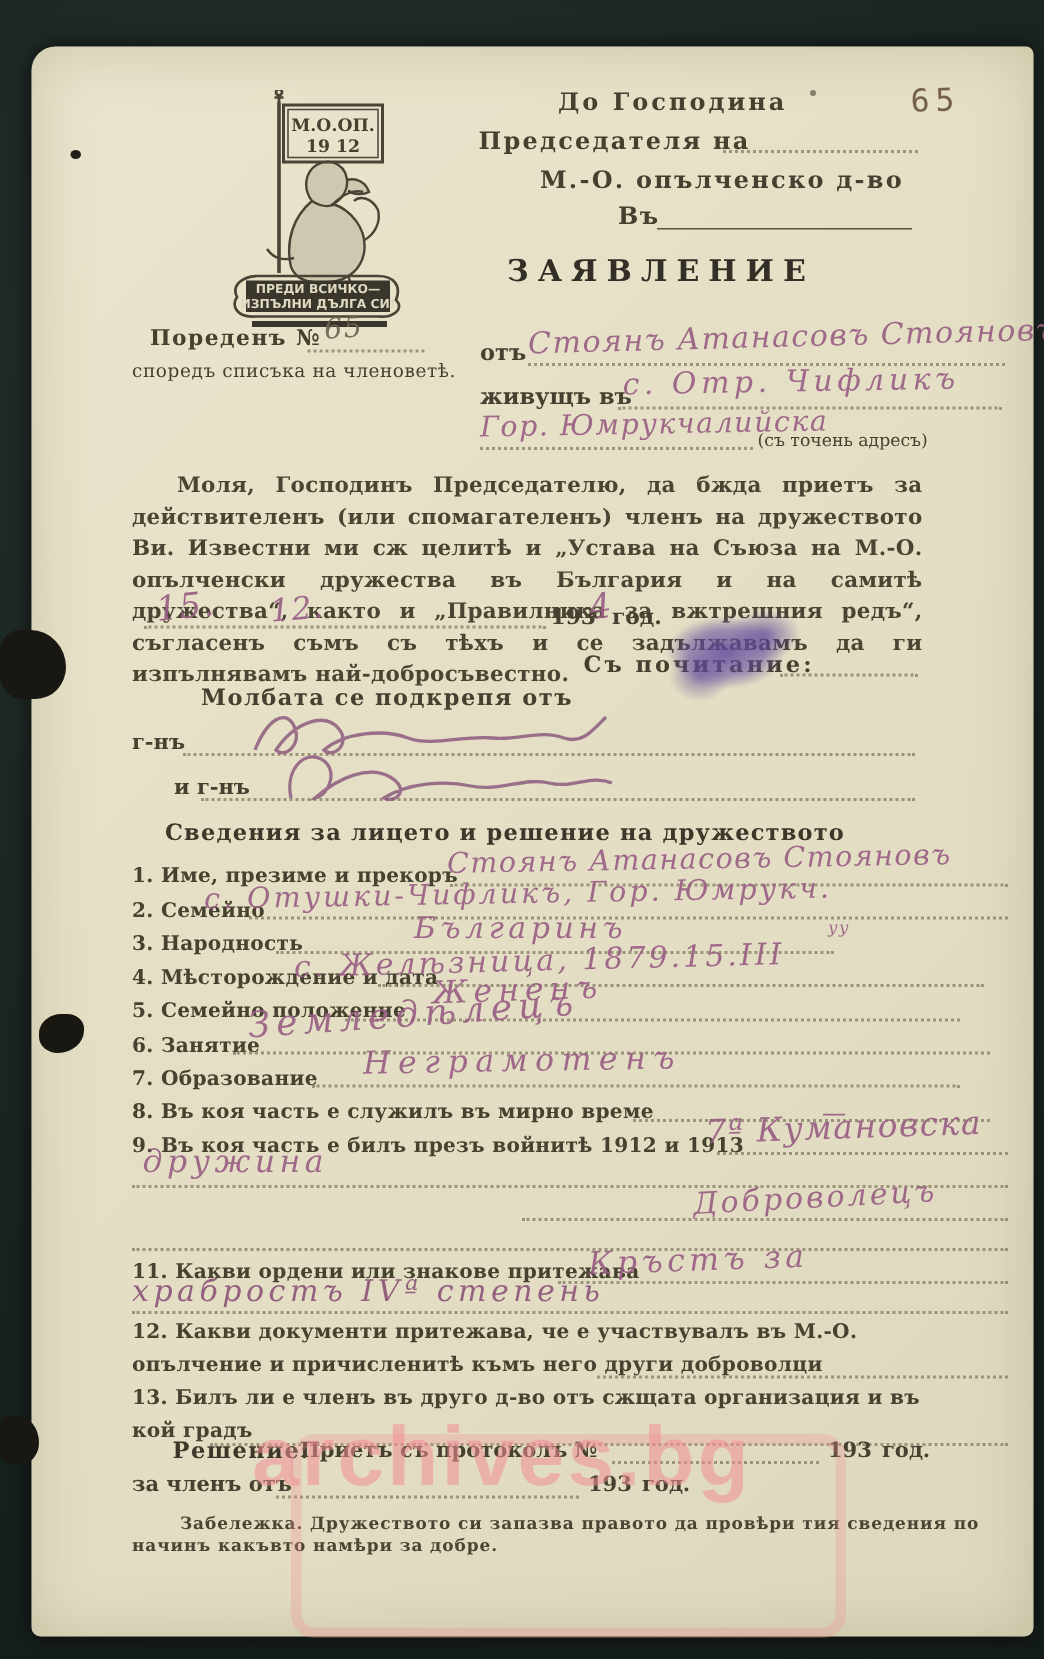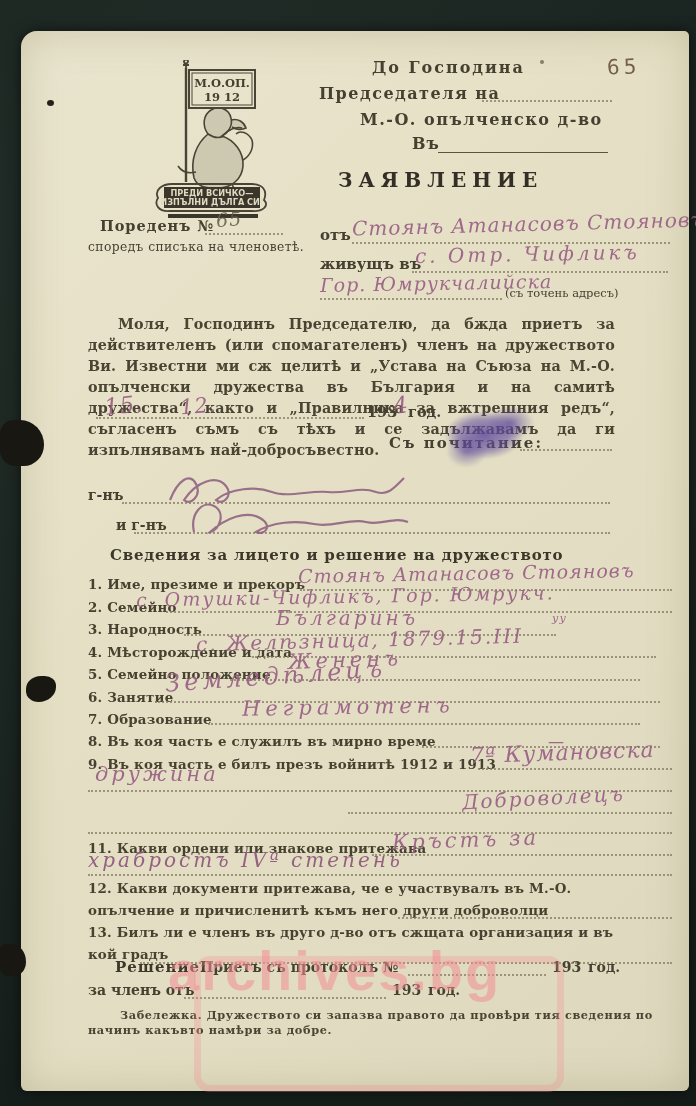--- a/index.html
+++ b/index.html
@@ -108,20 +108,21 @@
   <div class="abs hw" style="left:393px;top:392px;font-size:23px;transform:rotate(-8deg);">4</div>
   <div class="abs print" style="left:408px;top:403px;font-size:14.5px;">год.</div>
 
   <div class="abs print" style="left:389px;top:434px;font-size:15px;letter-spacing:2px;">Съ почитание:</div>
   <div class="abs dots" style="left:520px;top:449px;width:92px;"></div>
   <div class="abs" style="left:432px;top:395px;width:115px;height:80px;filter:blur(1.2px);
               background:radial-gradient(ellipse 48% 42% at 45% 50%, rgba(97,75,158,.85) 0%, rgba(97,75,158,.55) 45%, rgba(97,75,158,0) 72%),
                          radial-gradient(ellipse 30% 30% at 68% 35%, rgba(87,65,150,.7) 0%, rgba(87,65,150,0) 70%),
                          radial-gradient(ellipse 26% 30% at 30% 70%, rgba(87,65,150,.6) 0%, rgba(87,65,150,0) 70%);"></div>
 
+  <div class="abs print" style="left:134px;top:456px;font-size:15px;letter-spacing:1px;">Молбата се подкрепя отъ</div>
 
   <div class="abs print" style="left:88px;top:487px;font-size:14px;">г-нъ</div>
   <div class="abs dots" style="left:122px;top:502px;width:488px;"></div>
   <svg class="abs" style="left:160px;top:462px;" width="260" height="50" viewBox="0 0 260 50">
     <path d="M10,38 C18,18 30,10 36,22 C42,34 30,44 24,38 C36,20 56,12 66,24 C74,34 62,44 56,38 C70,26 96,24 112,30 C128,36 150,28 168,30 C186,32 200,24 216,30 C228,34 234,26 244,16" fill="none" stroke="#8c5a7e" stroke-width="2.2" opacity=".85"></path>
   </svg>
 
   <div class="abs print" style="left:88px;top:517px;font-size:14px;margin-left:28px;">и г-нъ</div>
   <div class="abs dots" style="left:134px;top:532px;width:476px;"></div>
   <svg class="abs" style="left:180px;top:492px;" width="240" height="48" viewBox="0 0 240 48">

